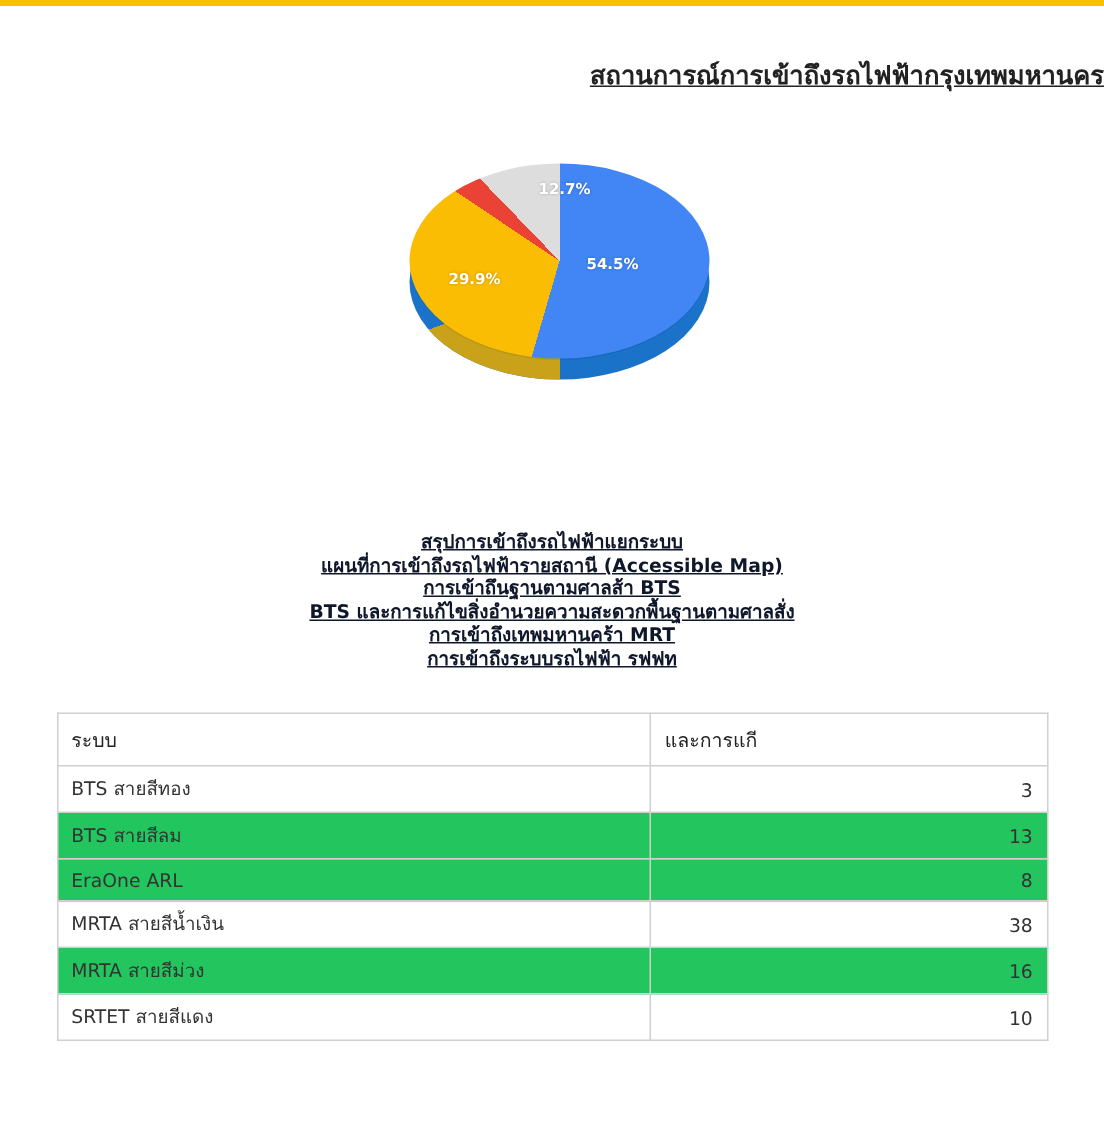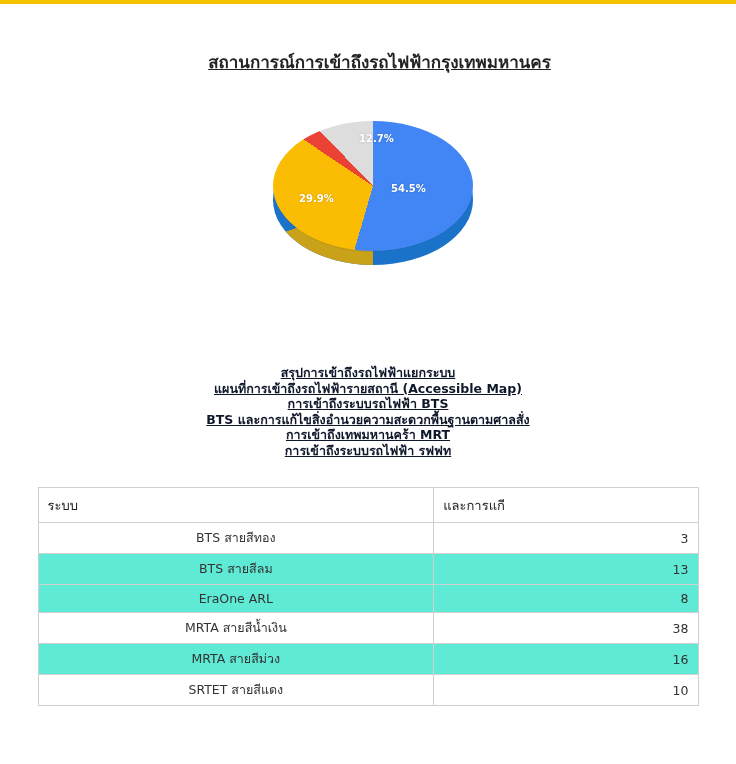--- a/index.html
+++ b/index.html
@@ -21,22 +21,22 @@
     height: 4px;
     background: #f5c200;
   }
   .page {
     position: absolute;
     top: 4px; left: 0;
     width: 736px;
     height: 760px;
   }
   .title {
-    text-align: center;
-    margin-top: 44px;
+    text-align: right;
+    margin-top: 32px;
     font-size: 17px;
     font-weight: bold;
     color: #222222;
     text-decoration: underline;
     letter-spacing: 0px;
     padding-left: 23px;
   }
   
   .chart-wrap {
     position: relative;
@@ -127,23 +127,23 @@
   thead th {
     font-weight: normal;
     color: #222222;
     background: #ffffff;
     text-align: left;
     height: 24px;
     font-size: 13px;
     margin-top: 40px;
   }
   thead th.num { text-align: left; }
-  td.sys { text-align: center; }
+  td.sys { text-align: left; }
   td.num { text-align: right; }
-  tbody tr.alt td { background: #5eead4; }
+  tbody tr.alt td { background: #22c55e; }
 </style>
 </head>
 <body>
 
 <div class="top-bar"></div>
 
 <div class="page">
 
   <div class="title">สถานการณ์การเข้าถึงรถไฟฟ้ากรุงเทพมหานคร</div>
 
@@ -155,21 +155,21 @@
         <span class="slice-label lbl-blue">54.5%</span>
         <span class="slice-label lbl-yellow">29.9%</span>
         <span class="slice-label lbl-grey">12.7%</span>
       </div>
     </div>
   </div>
 
   <div class="links">
     <a>สรุปการเข้าถึงรถไฟฟ้าแยกระบบ</a>
     <a>แผนที่การเข้าถึงรถไฟฟ้ารายสถานี (Accessible Map)</a>
-    <a>การเข้าถึงระบบรถไฟฟ้า BTS</a>
+    <a>การเข้าถึนฐานตามศาลส้า BTS</a>
     <a>BTS และการแก้ไขสิ่งอำนวยความสะดวกพื้นฐานตามศาลสั่ง</a>
     <a>การเข้าถึงเทพมหานคร้า MRT</a>
     <a>การเข้าถึงระบบรถไฟฟ้า รฟฟท</a>
   </div>
 
   <div class="table-wrap">
     <table>
       <thead>
         <tr>
           <th>ระบบ</th>

